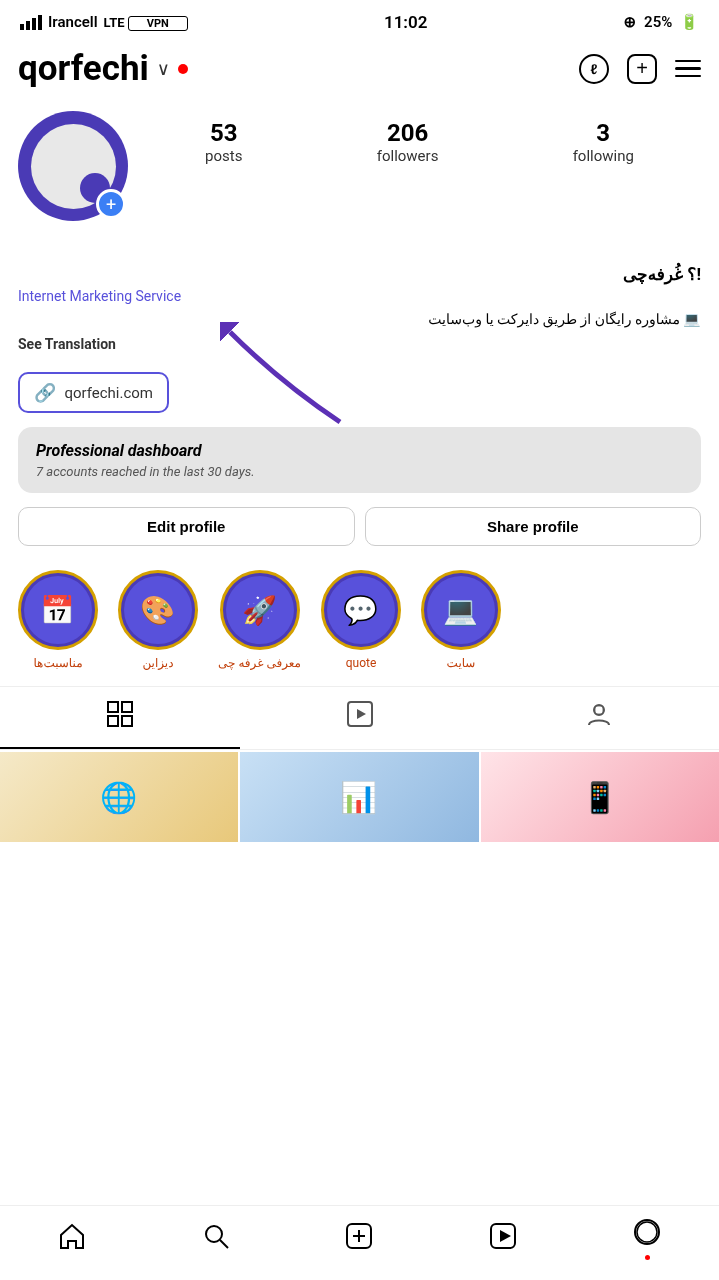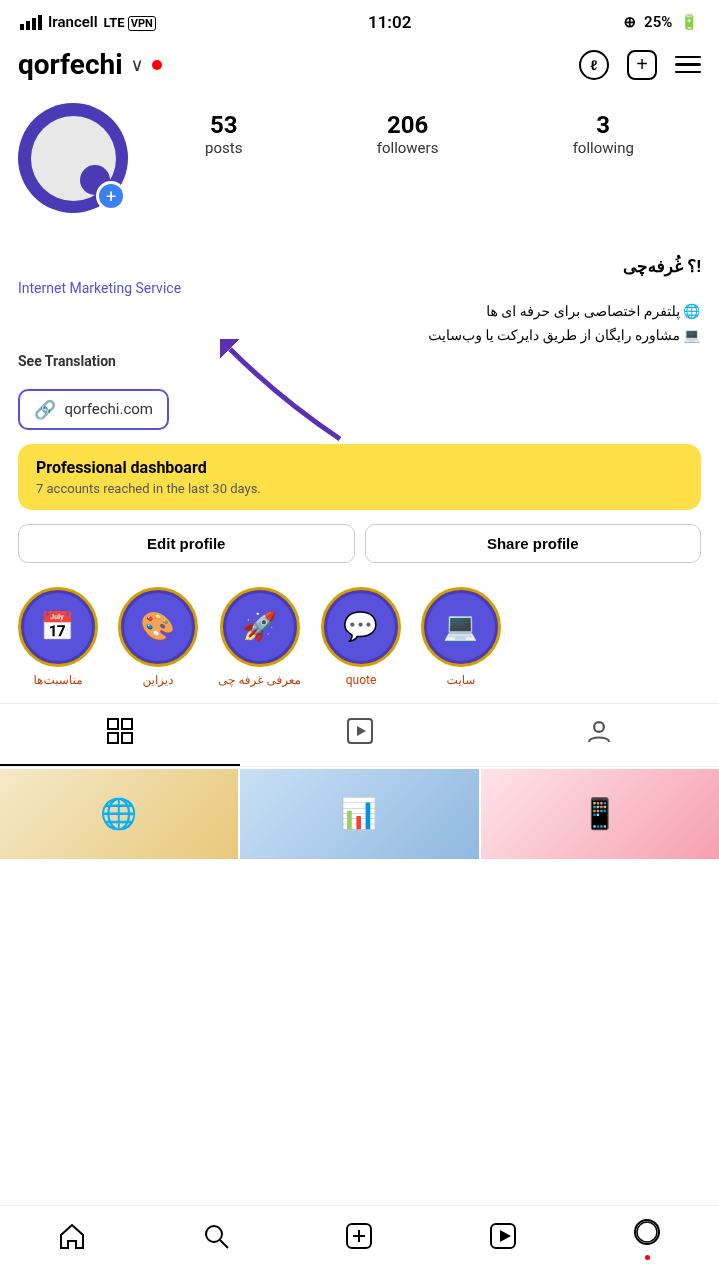--- a/index.html
+++ b/index.html
@@ -28,21 +28,21 @@
     .lte-vpn { font-size: 13px; font-weight: 700; }
 
     
     .header {
       display: flex;
       align-items: center;
       justify-content: space-between;
       padding: 8px 18px 12px;
     }
     .username-row { display: flex; align-items: center; gap: 8px; }
-    .username { font-size: 28px; font-weight: 700; }
+    .username { font-size: 35px; font-weight: 700; }
     .chevron-icon { font-size: 18px; color: #333; }
     .red-dot { width: 10px; height: 10px; background: red; border-radius: 50%; }
     .header-icons { display: flex; align-items: center; gap: 18px; }
     .header-icon-btn { background: none; border: none; cursor: pointer; }
     .threads-icon { width: 30px; height: 30px; border: 2px solid #000; border-radius: 50%; display: flex; align-items: center; justify-content: center; font-size: 14px; font-weight: 700; }
     .add-icon { width: 30px; height: 30px; border: 2px solid #000; border-radius: 8px; display: flex; align-items: center; justify-content: center; font-size: 20px; font-weight: 300; }
     .menu-icon { display: flex; flex-direction: column; gap: 5px; cursor: pointer; }
     .menu-icon span { display: block; width: 26px; height: 2.5px; background: #000; border-radius: 2px; }
 
     
@@ -120,23 +120,24 @@
       cursor: pointer;
       background: none;
       text-decoration: none;
       position: relative;
     }
     .link-icon { font-size: 18px; color: #5851db; }
 
     
     .dashboard-card {
       margin: 0 18px 14px;
-      background: #fde047;
+      background: #e5e5e5;
       border-radius: 14px;
       padding: 14px 18px;
+      font-style: italic;
     }
     .dashboard-title { font-size: 16px; font-weight: 700; margin-bottom: 4px; }
     .dashboard-sub { font-size: 13px; color: #555; }
 
     
     .action-buttons {
       display: flex;
       gap: 10px;
       padding: 0 18px 16px;
     }
@@ -251,21 +252,21 @@
 
 <div class="status-bar">
   <div class="status-left">
     <div class="signal-bars">
       <span style="height:6px"></span>
       <span style="height:9px"></span>
       <span style="height:12px"></span>
       <span style="height:15px"></span>
     </div>
     <span>Irancell</span>
-    <span class="lte-vpn">LTE <span style="font-size:11px;border:1.5px solid #000;border-radius:3px;padding:0 2px">VPN</span></span>
+    <span class="lte-vpn">LTE <span style="font-size:11px;border:1.5px solid #000;border-radius:3px;padding:0 18px">VPN</span></span>
   </div>
   <span class="time">11:02</span>
   <div class="status-right">
     <span>⊕</span>
     <span>25%</span>
     <span>🔋</span>
   </div>
 </div>
 
 <div class="header">
@@ -310,21 +311,20 @@
     <div class="stat-item">
       <div class="stat-num">3</div>
       <div class="stat-label">following</div>
     </div>
   </div>
 </div>
 
 <div class="bio-section">
   <div class="bio-name">!؟ غُرفه‌چی</div>
   <a class="bio-link">Internet Marketing Service</a>
-  <div class="bio-text">🌐 پلتفرم اختصاصی برای حرفه ای ها</div>
   <div class="bio-text">💻 مشاوره رایگان از طریق دایرکت یا وب‌سایت</div>
   <div class="see-translation">See Translation</div>
 </div>
 
 <div class="website-area">
   <a class="website-btn">
     <span class="link-icon">🔗</span>
     <span>qorfechi.com</span>
   </a>
   

